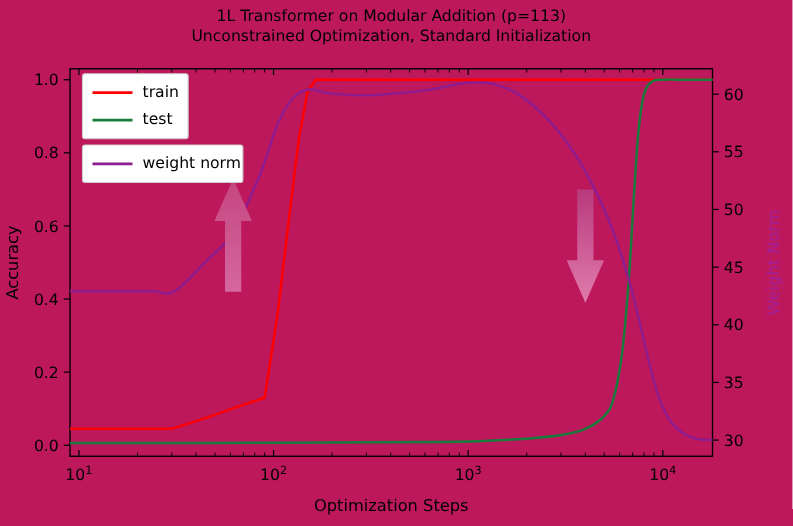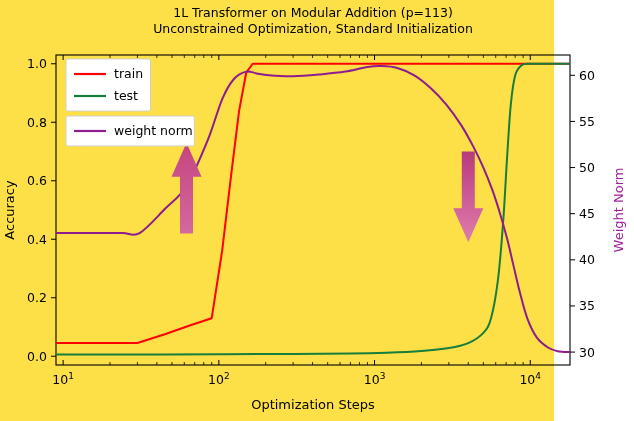--- a/index.html
+++ b/index.html
@@ -8,23 +8,23 @@
     background: #ffffff;
   }
   body {
     width: 634px;
     height: 421px;
     font-family: "DejaVu Sans", sans-serif;
     overflow: hidden;
   }
   #figure {
     position: relative;
-    width: 554px;
+    width: 634px;
     height: 421px;
-    background: #fde047;
+    background: #be185d;
     text-decoration: underline;
   }
   #chart-svg {
     position: absolute;
     left: 0;
     top: 0;
     width: 634px;
     height: 421px;
   }
   .title-line {

